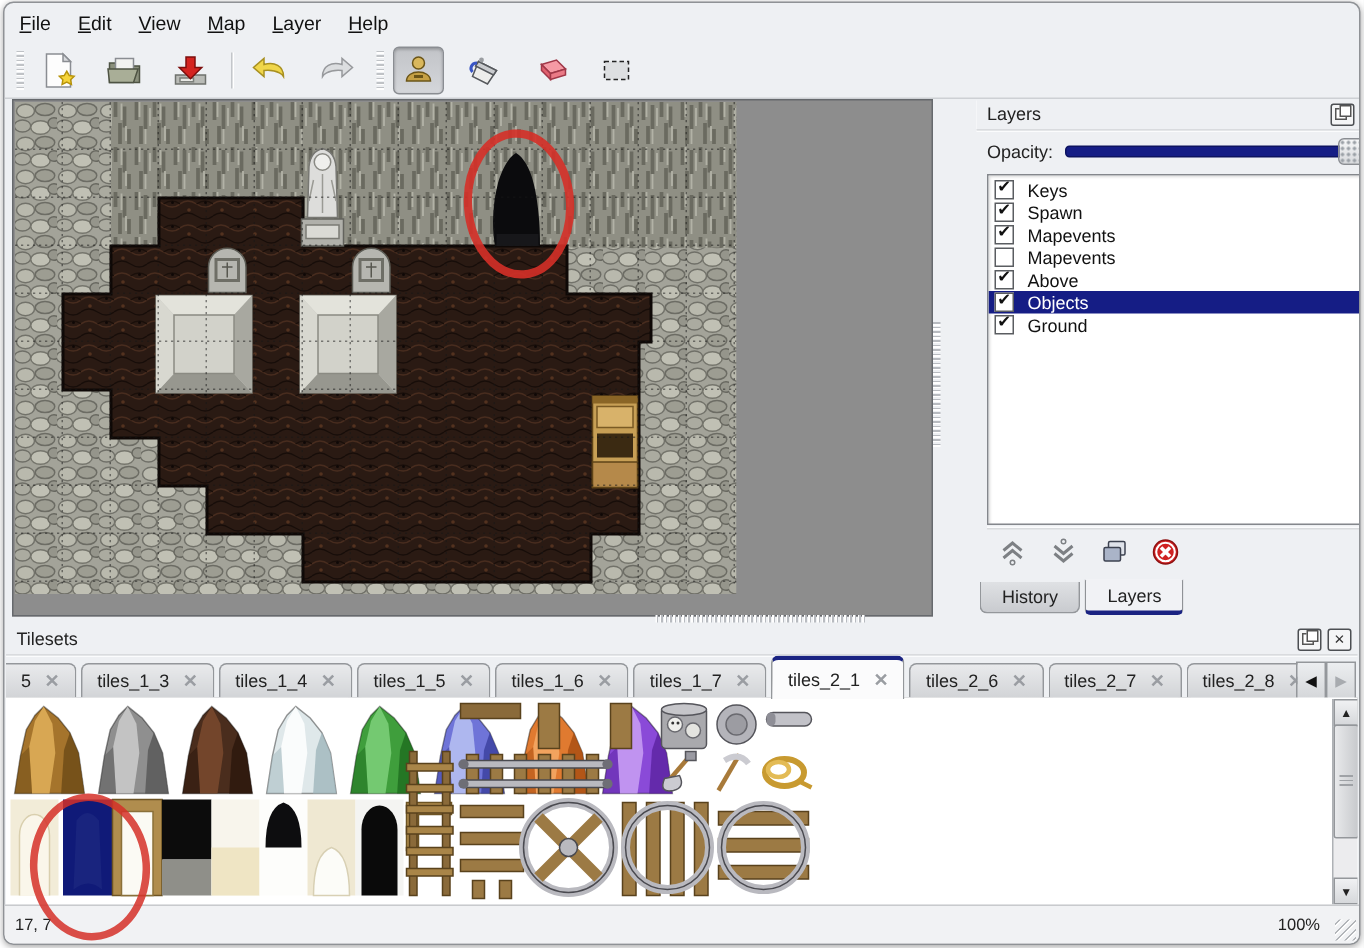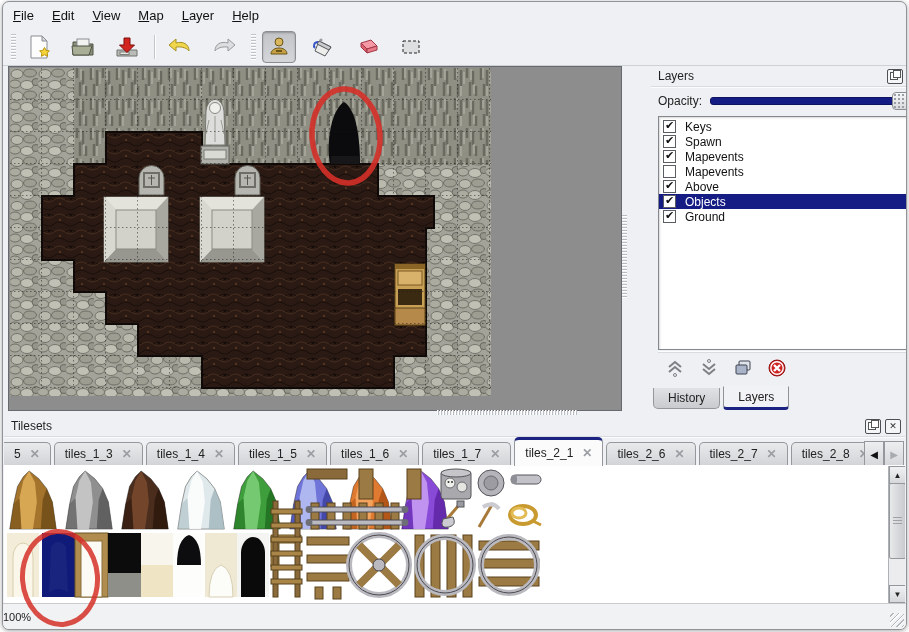--- a/index.html
+++ b/index.html
@@ -582,17 +582,18 @@
         <div class="sb-btn sb-up">▲</div>
         <div class="sb-thumb"></div>
         <div class="sb-btn sb-down">▼</div>
       </div>
     </div>
   </div>
 
   <div class="tileset-circle"></div>
 
   <div class="statusbar">
+    <span class="status-left">17, 7</span>
     <span class="status-right">100%</span>
     <div class="resize-grip"></div>
   </div>
 
 </div>
 
 </body></html>

